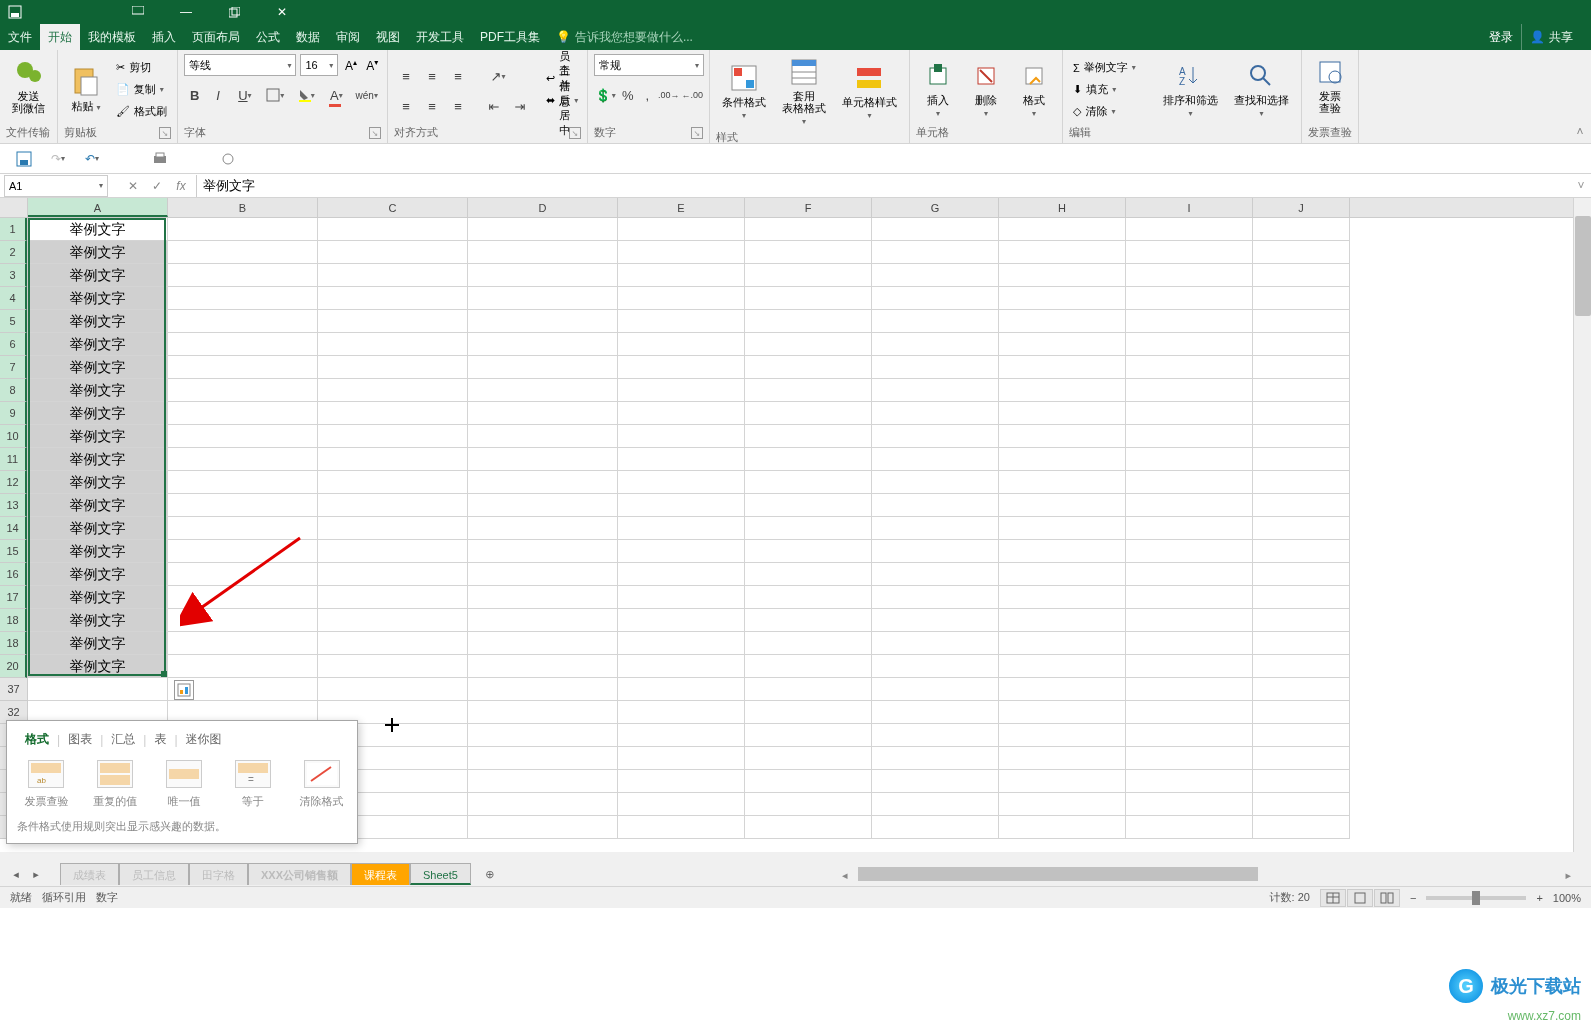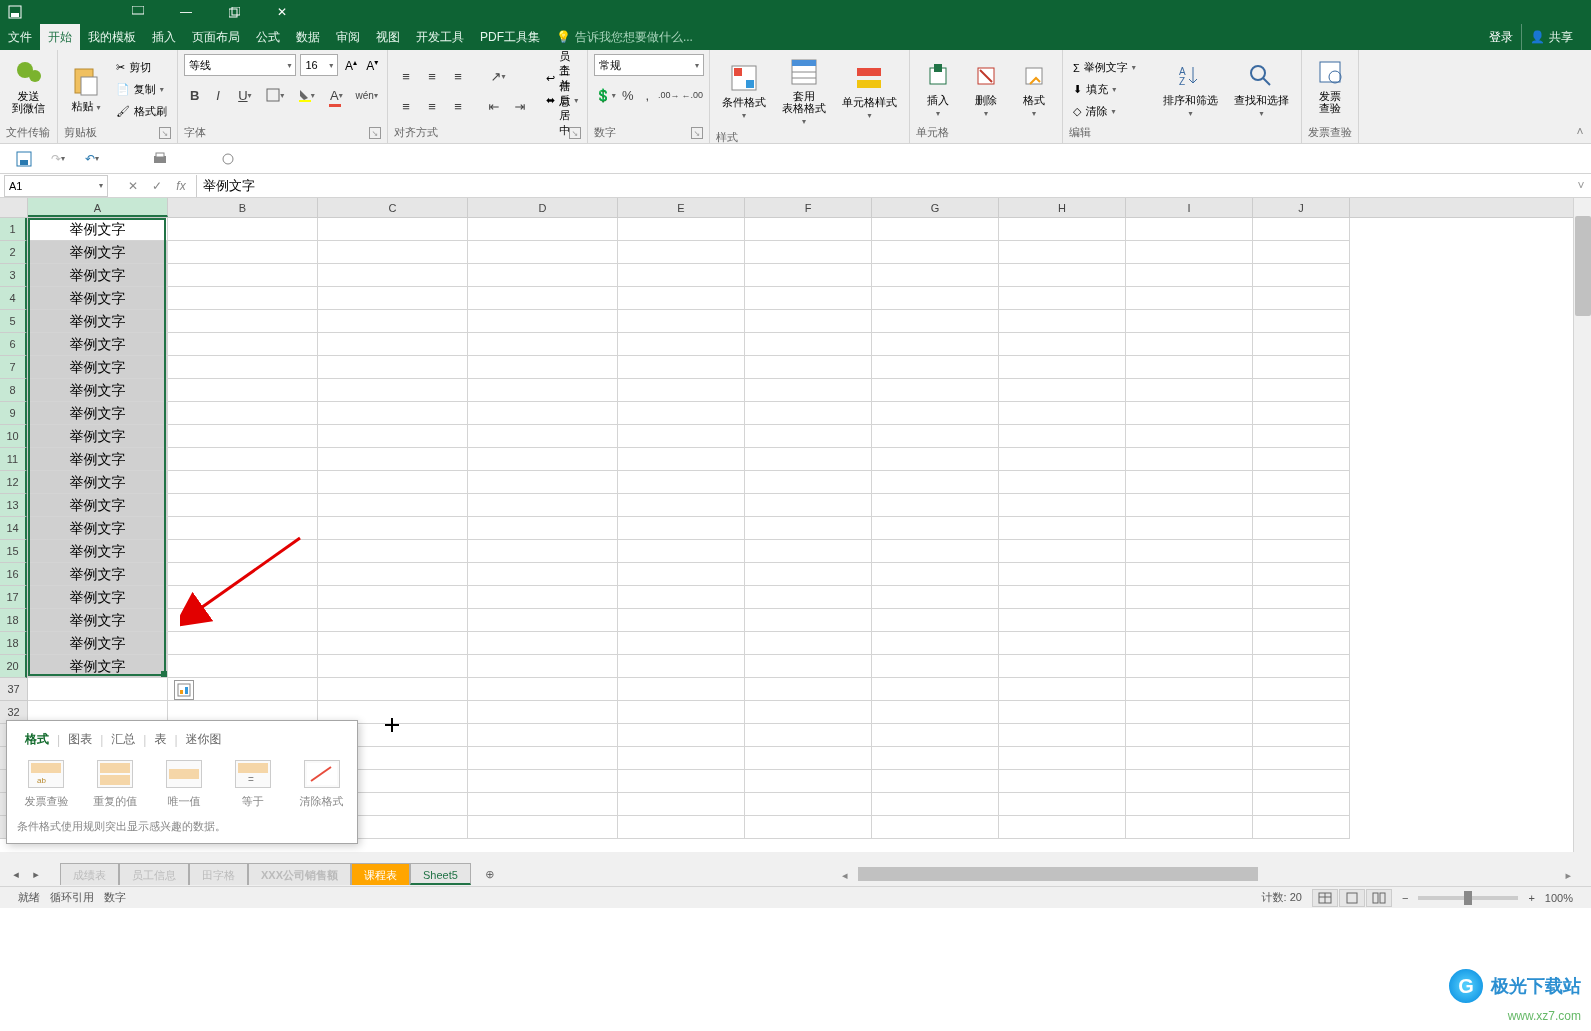--- a/index.html
+++ b/index.html
@@ -72,21 +72,21 @@
 .arrow-annotation { position: absolute; pointer-events: none; }
 .sheet-tabs { height: 24px; background: #f0f0f0; border-top: 1px solid #d4d4d4; display: flex; align-items: center; font-size: 11px; padding-left: 60px; gap: 0; position: relative; }
 .sheet-tabs.cut-top { border-top: 0; }
 .st-nav { width: 20px; height: 20px; display: flex; align-items: center; justify-content: center; color: #666; }
 .sheet-tab { padding: 0 12px; height: 22px; line-height: 22px; border: 1px solid #aeaeae; border-bottom: none; background: #e6e6e6; color: #666; position: relative; }
 .sheet-tab.highlighted { background: #ffa500; color: #fff; }
 .sheet-tab.green { border-bottom: 2px solid #217346; color: #217346; }
 .new-sheet { width: 22px; height: 22px; border-radius: 50%; display: flex; align-items: center; justify-content: center; color: #666; margin-left: 8px; }
 .hscroll-area { position: absolute; right: 18px; left: 840px; height: 18px; top: 3px; background: #f0f0f0; }
 .hscroll-thumb { position: absolute; left: 18px; width: 400px; height: 14px; top: 2px; background: #c1c1c1; }
-.statusbar { height: 22px; background: #f0f0f0; border-top: 1px solid #d4d4d4; display: flex; align-items: center; padding: 0 18px; font-size: 11px; color: #555; }
+.statusbar { height: 22px; background: #f0f0f0; border-top: 1px solid #d4d4d4; display: flex; align-items: center; padding: 0 10px; font-size: 11px; color: #555; }
 .status-left { display: flex; gap: 10px; }
 .status-right { margin-left: auto; display: flex; align-items: center; gap: 10px; }
 .view-btns { display: flex; gap: 1px; }
 .view-btn { width: 26px; height: 18px; border: 1px solid #ccc; display: flex; align-items: center; justify-content: center; background: #e6e6e6; }
 .zoom-slider { width: 100px; height: 4px; background: #ccc; position: relative; }
 .zoom-slider-thumb { width: 8px; height: 14px; background: #888; position: absolute; top: -5px; left: 46px; }
 .watermark { position: absolute; right: 10px; bottom: 26px; display: flex; align-items: center; gap: 6px; }
 .watermark-logo { width: 38px; height: 38px; border-radius: 50%; background: radial-gradient(circle,#5ad4ff,#0086dd); display: flex; align-items: center; justify-content: center; font-size: 20px; color: #fff; font-weight: bold; border: 2px solid #fff; }
 .watermark-text { font-size: 18px; color: #2c8fd1; font-weight: bold; }
 .watermark-url { position: absolute; right: 10px; bottom: 8px; font-size: 12px; color: #66b968; }

